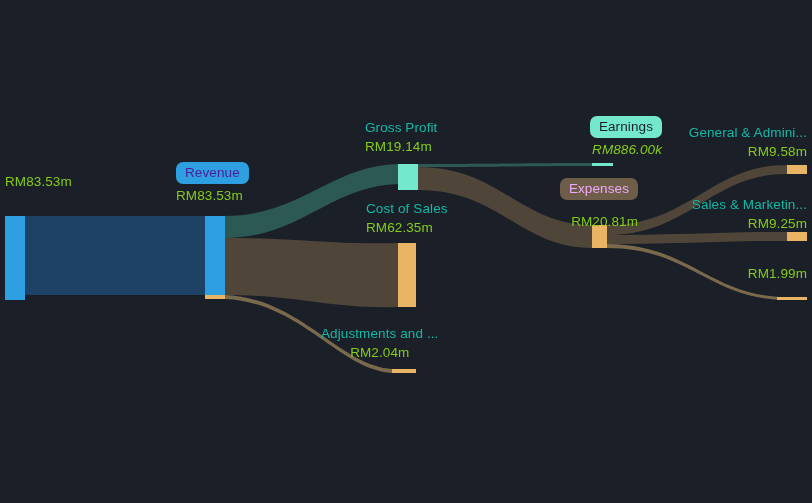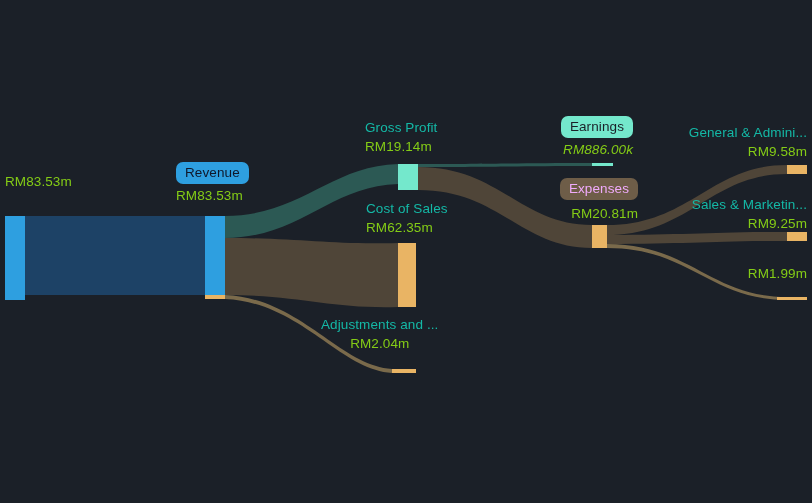--- a/index.html
+++ b/index.html
@@ -31,21 +31,21 @@
   .lbl .name { display: block; color: #14b8a6; }
   .lbl .val  { display: block; color: #84cc16; }
   .lbl.right { text-align: right; }
   .badge {
     display: inline-block;
     padding: 2px 9px 3px 9px;
     border-radius: 7px;
     font-size: 13.5px;
     line-height: 17px;
   }
-  .badge-revenue  { background: #2e9fe0; color: #0f172a; }
+  .badge-revenue  { background: #2e9fe0; color: #4c1d95; }
   .badge-earnings { background: #74e8cc; color: #1b2028; }
   .badge-expenses { background: #6e5d48; color: #f0abfc; }
 </style>
 </head>
 <body>
 
 <div id="canvas">
 
   <svg id="sankey-svg" width="812" height="503">
 
@@ -130,33 +130,33 @@
   <div class="lbl" style="left:365px; top:118px;">
     <span class="name">Gross Profit</span>
     <span class="val">RM19.14m</span>
   </div>
 
   <div class="lbl" style="left:366px; top:199px;">
     <span class="name">Cost of Sales</span>
     <span class="val">RM62.35m</span>
   </div>
 
-  <div class="lbl" style="left:321px; top:315px;">
+  <div class="lbl" style="left:321px; top:324px;">
     <span class="name">Adjustments and ...</span>
     <span class="val" style="text-align:center;">RM2.04m</span>
   </div>
 
-  <div class="lbl right" style="left:460px; top:116px; width:173px;">
+  <div class="lbl right" style="left:489px; top:116px; width:173px;">
     <span class="badge badge-earnings">Earnings</span>
     <span class="val" style="margin-top:2px;font-style:italic;">RM886.00k</span>
   </div>
 
   <div class="lbl right" style="left:466px; top:178px; width:172px;">
     <span class="badge badge-expenses">Expenses</span>
-    <span class="val" style="margin-top:4px;">RM20.81m</span>
+    <span class="val" style="margin-top:12px;">RM20.81m</span>
   </div>
 
   <div class="lbl right" style="left:610px; top:123px; width:197px;">
     <span class="name">General &amp; Admini...</span>
     <span class="val">RM9.58m</span>
   </div>
 
   <div class="lbl right" style="left:610px; top:195px; width:197px;">
     <span class="name">Sales &amp; Marketin...</span>
     <span class="val">RM9.25m</span>

